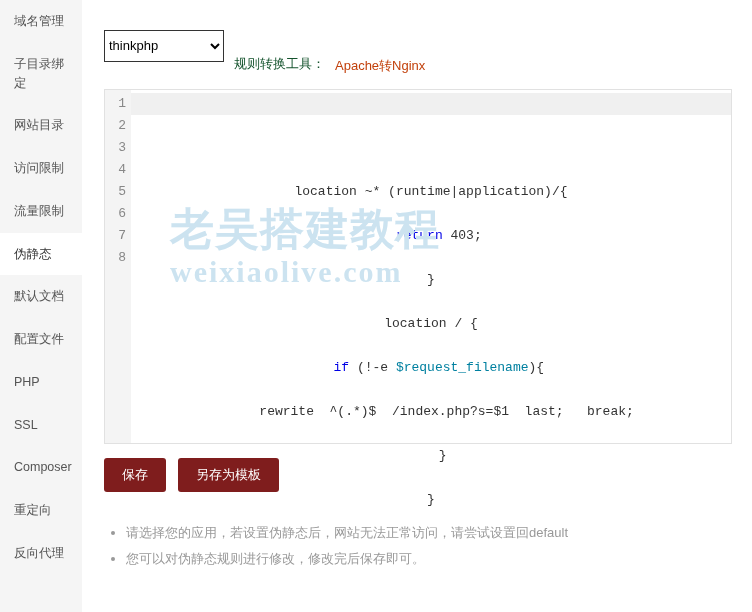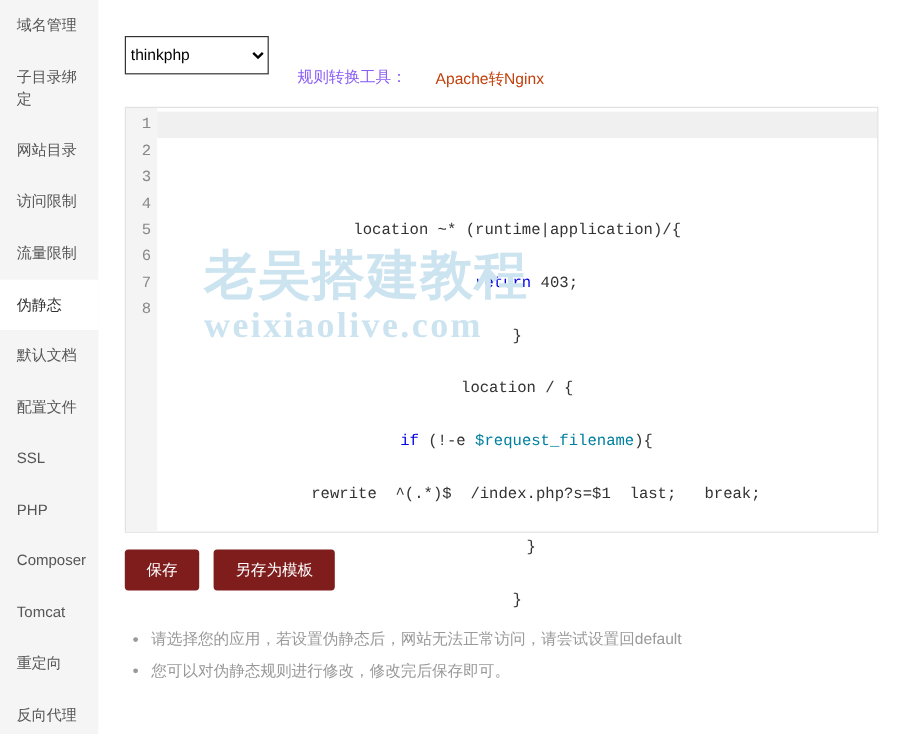--- a/index.html
+++ b/index.html
@@ -31,33 +31,33 @@
       color: #333;
     }
     .main {
       flex: 1;
       padding: 16px 18px 0 22px;
       overflow: hidden;
     }
     .topbar {
       display: flex;
       align-items: center;
-      gap: 24px;
+      gap: 10px;
       margin-bottom: 14px;
     }
     .select-box {
       border: 1px solid #333;
       padding: 0;
       height: 32px;
       width: 120px;
       font-size: 13px;
       background: #fff;
       outline: none;
     }
-    .tool-label { color: #8b5cf6; font-size: 13px; margin-top: 36px; }
+    .tool-label { color: #14532d; font-size: 13px; margin-top: 36px; }
     .tool-link { color: #c2410c; font-size: 13px; cursor: pointer; margin-top: 41px; }
     .editor {
       border: 1px solid #e1e1e1;
       width: 628px;
       height: 355px;
       display: flex;
       font-family: Consolas, "Courier New", monospace;
       font-size: 13px;
       position: relative;
       background: #fff;
@@ -139,24 +139,23 @@
 <div class="container">
   <div class="sidebar">
     <div class="sidebar-item">域名管理</div>
     <div class="sidebar-item">子目录绑定</div>
     <div class="sidebar-item">网站目录</div>
     <div class="sidebar-item">访问限制</div>
     <div class="sidebar-item">流量限制</div>
     <div class="sidebar-item active">伪静态</div>
     <div class="sidebar-item">默认文档</div>
     <div class="sidebar-item">配置文件</div>
+    <div class="sidebar-item">PHP</div>
     <div class="sidebar-item">SSL</div>
-    <div class="sidebar-item">PHP</div>
     <div class="sidebar-item">Composer</div>
-    <div class="sidebar-item">Tomcat</div>
     <div class="sidebar-item">重定向</div>
     <div class="sidebar-item">反向代理</div>
 
   </div>
 
   <div class="main">
     <div class="topbar">
       <select class="select-box">
         <option>thinkphp</option>
       </select>

